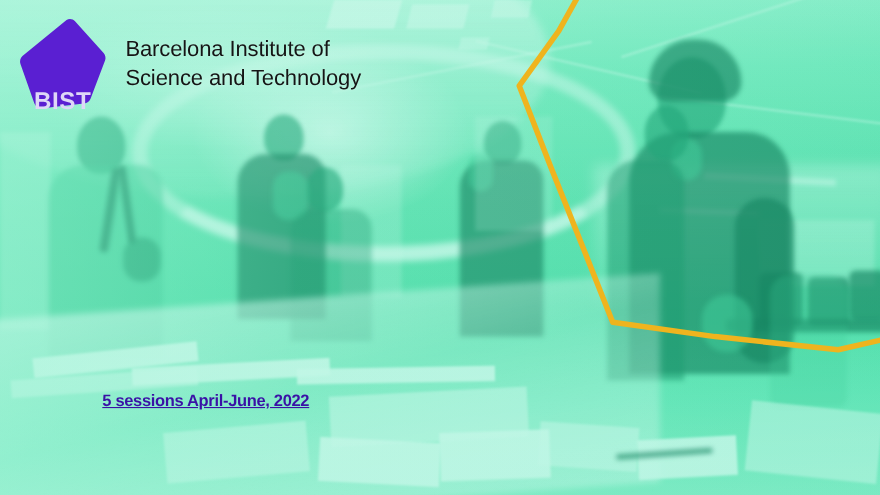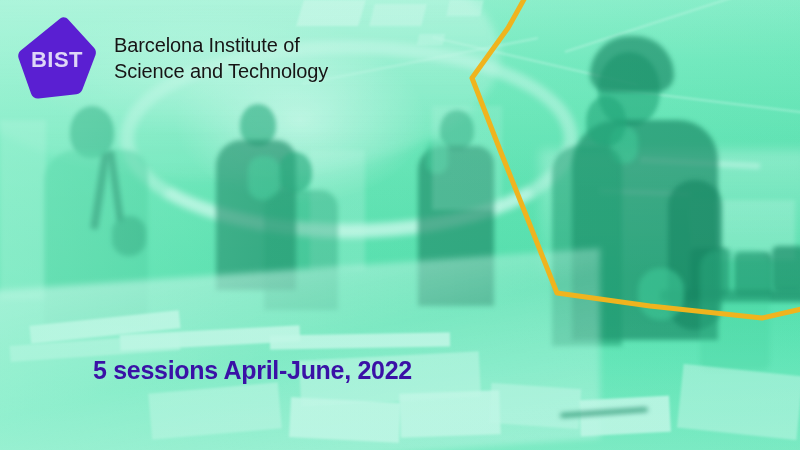--- a/index.html
+++ b/index.html
@@ -127,21 +127,21 @@
     position: absolute;
     left: 16px; top: 16px;
     display: flex;
     align-items: center;
     gap: 16px;
   }
   .hex-wrap {
     position: relative;
     width: 82px; height: 86px;
     display: flex;
-    align-items: center;
+    align-items: flex-end;
     justify-content: center;
   }
   .hex-wrap svg { position: absolute; inset: 0; }
   .hex-label {
     position: relative;
     color: #ded7f7;
     font-size: 22px;
     font-weight: 700;
     letter-spacing: 0.5px;
     line-height: 1;
@@ -168,24 +168,25 @@
     line-height: 0.98;
     letter-spacing: -1.6px;
     white-space: pre-line;
     margin: 0;
   }
   .subline {
     position: absolute;
     left: 93px;
     top: 356px;
     color: #3a11a6;
-    font-size: 25px;
+    font-size: 15px;
     font-weight: 700;
     letter-spacing: -0.3px;
     margin: 0;
+    text-decoration: underline;
   }
 </style>
 </head>
 <body>
 
 <div id="banner" style="width: 800px; height: 450px;">
 
   <div class="photo-layer">
     <div class="photo-base"></div>
 

